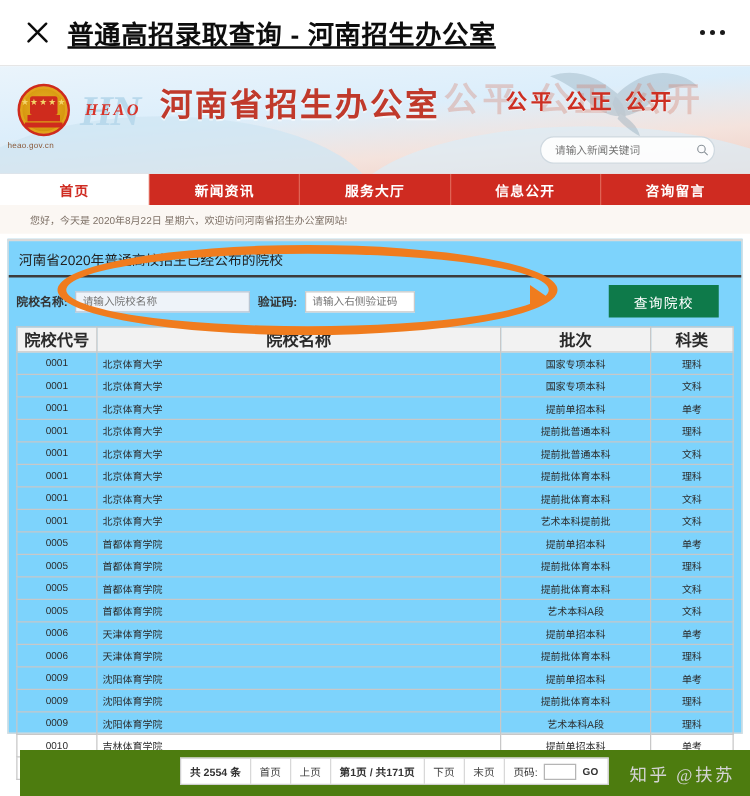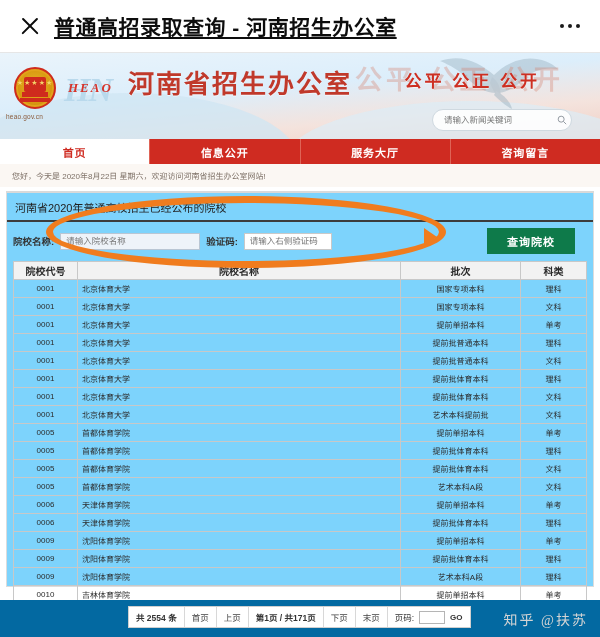--- a/index.html
+++ b/index.html
@@ -146,21 +146,21 @@
     font-size:11px; font-weight:700; color:#ffffff; letter-spacing:1px;
     border-right:1px solid #df6356; cursor:pointer;
   }
   .nav .item:last-child { border-right:0; }
   .nav .item.active { background:#ffffff; color:#cf2b21; }
 
   
   .greeting {
     height: 23px; background:#fbf7f3;
     display:flex; align-items:center;
-    padding-left:12px;
+    padding-left:24px;
     font-size:8px; color:#7d7066; white-space:nowrap;
   }
 
   
   .panel {
     margin: 4px 6px 0 6px;
     border:1px solid #dcdcdc; border-top:2px solid #d9d9d9;
     background:#7dd3fc; height: 396px; position:relative;
   }
   .panel-title {
@@ -182,38 +182,38 @@
   .form-row .txt.school { width: 140px; }
   .form-row .txt.code   { width: 88px; background:#fff; border:1px solid #c9c9c9; }
   .captcha-box {
     width:118px; height:20px; border:1px solid #3d3d3d; background:#fff;
     display:flex; align-items:center; padding-left:4px;
     font-size:7.5px; color:#5d5d5d; cursor:pointer; white-space:nowrap;
   }
   .btn-query {
     margin-left:auto; margin-right:12px;
     width: 88px; height:26px; background:#0e7a4a;
-    color:#fff; font-size:11px; font-weight:700; letter-spacing:1px;
+    color:#fff; font-size:11px; font-weight:400; letter-spacing:1px;
     display:flex; align-items:center; justify-content:center;
     cursor:pointer; border:0;
     font-family:"Liberation Sans", sans-serif;
   }
 
   
   table.result {
     width: calc(100% - 12px); margin: 0 6px;
     border-collapse: collapse; table-layout: fixed;
   }
   table.result th, table.result td {
     border:1px solid #c8c8c8;
     font-size:8px; color:#2b2b2b;
     height: 18px; padding:0 4px;
   }
   table.result th {
-    background:#f2f2f2; font-weight:700; text-align:center; font-size:10px;
+    background:#f2f2f2; font-weight:700; text-align:center; font-size:13px;
   }
   td.c-code { text-align:center; width: 64px; }
   td.c-name { text-align:left;   padding-left:12px; }
   td.c-batch{ text-align:center; width: 120px; }
   td.c-type { text-align:center; width: 66px; }
   th.h-code { width:64px; } th.h-batch{ width:120px; } th.h-type{ width:66px; }
 
   
   .hl-ellipse {
     position:absolute;
@@ -228,22 +228,22 @@
     position:absolute; left: 424px; top: 228px;
     width:0; height:0; z-index:31;
     border-left: 13px solid #f07c1e;
     border-top: 9px solid transparent;
     border-bottom: 9px solid transparent;
     pointer-events:none;
   }
 
   
   .pager-wrap {
-    position:absolute; left:0; right:0; bottom:0; height:37px;
-    background:#0369a1;
+    position:absolute; left:16px; right:0; bottom:0; height:37px;
+    background:#4d7c0f;
   }
   .pager {
     position:absolute; left:128px; top:6px;
     display:flex; align-items:stretch;
     border:1px solid #cfcfcf; background:#fff; height:22px;
   }
   .pager .cell {
     display:flex; align-items:center; justify-content:center;
     border-right:1px solid #d8d8d8;
     font-size:8.5px; color:#333; padding:0 7px; white-space:nowrap;
@@ -312,24 +312,27 @@
         <line x1="7.8" y1="7.8" x2="11" y2="11" stroke="#8a9299" stroke-width="1.1"></line>
       </svg>
     </div>
   </div>
 
   <div class="nav">
     <div class="item active">
         <span>首页</span>
       </div>
     <div class="item">
-        <span>信息公开</span>
+        <span>新闻资讯</span>
       </div>
     <div class="item">
         <span>服务大厅</span>
+      </div>
+    <div class="item">
+        <span>信息公开</span>
       </div>
     <div class="item">
         <span>咨询留言</span>
       </div>
   </div>
 
   <div class="greeting">
     <span>您好，今天是 2020年8月22日 星期六，欢迎访问河南省招生办公室网站!</span>
   </div>
 

